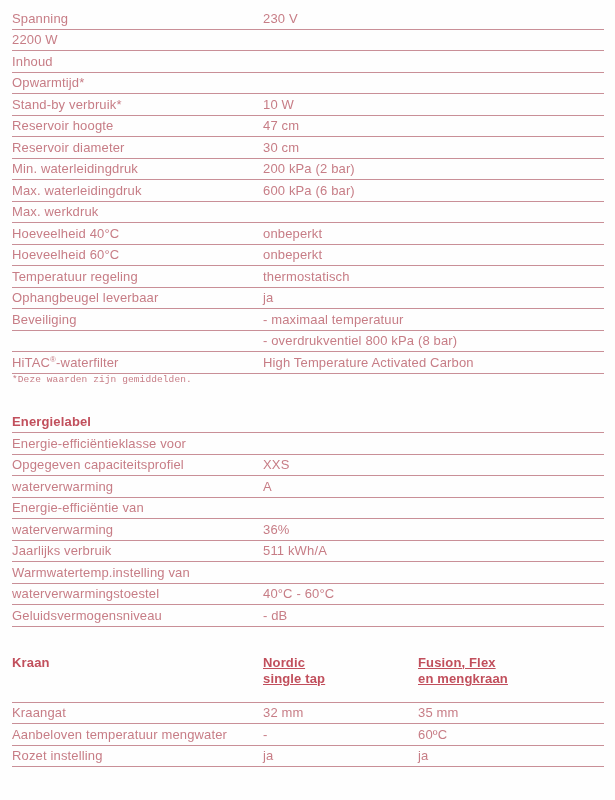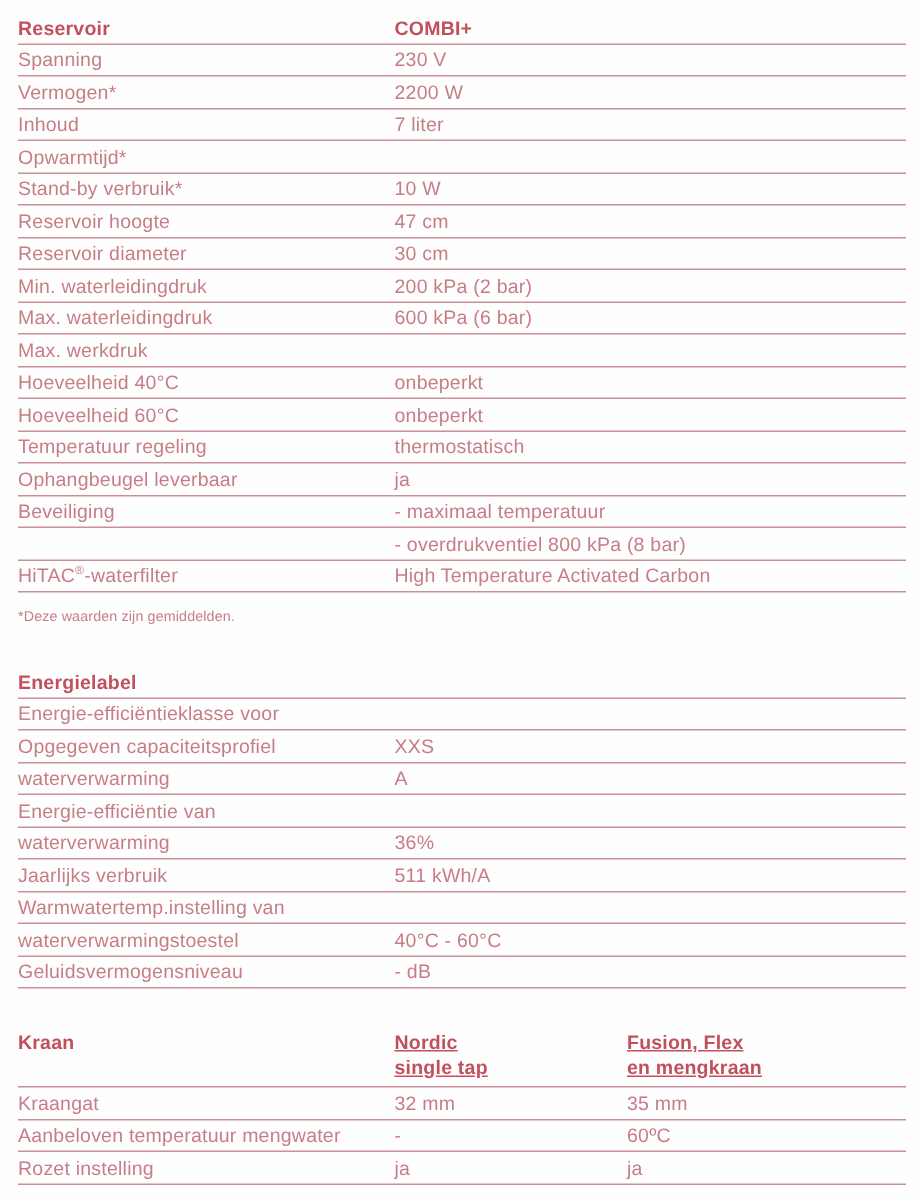--- a/index.html
+++ b/index.html
@@ -26,55 +26,49 @@
     font-size:13px;
     letter-spacing:.15px;
     line-height:15px;
   }
   .row.header{ font-weight:bold; color:var(--heading); }
   .c-label{ width:251px; flex-shrink:0; }
   .c-mid{ width:155px; flex-shrink:0; }
   .c-val{ flex:1; }
   .kraan-head{
     align-items:flex-start;
-    padding:1px 0 4px 0;
+    padding:1px 0 14px 0;
     line-height:16.5px;
   }
   .pre{ white-space:pre-line;text-decoration:underline; }
   .footnote{
     font-size:9.5px;
     letter-spacing:.1px;
-    margin-top:11px;
     color:var(--body);
+    font-family:Liberation Mono, monospace;
   }
   .sect-gap{ margin-top:27px; }
   sup{ font-size:8px; line-height:0; vertical-align:super; }
 </style>
 </head>
 <body>
 
 <div class="page">
 
   <section>
-    <div class="row header">
-      <div class="c-label">Reservoir</div>
-      <div class="c-val">COMBI+</div>
-    </div>
     <div>
         <div class="row">
     <div class="c-label">Spanning</div>
     <div class="c-val">230 V</div>
   </div>
         <div class="row">
-    <div class="c-label">Vermogen*</div>
     <div class="c-val">2200 W</div>
   </div>
         <div class="row">
     <div class="c-label">Inhoud</div>
-    <div class="c-val">7 liter</div>
   </div>
         <div class="row">
     <div class="c-label">Opwarmtijd*</div>
   </div>
         <div class="row">
     <div class="c-label">Stand-by verbruik*</div>
     <div class="c-val">10 W</div>
   </div>
         <div class="row">
     <div class="c-label">Reservoir hoogte</div>

